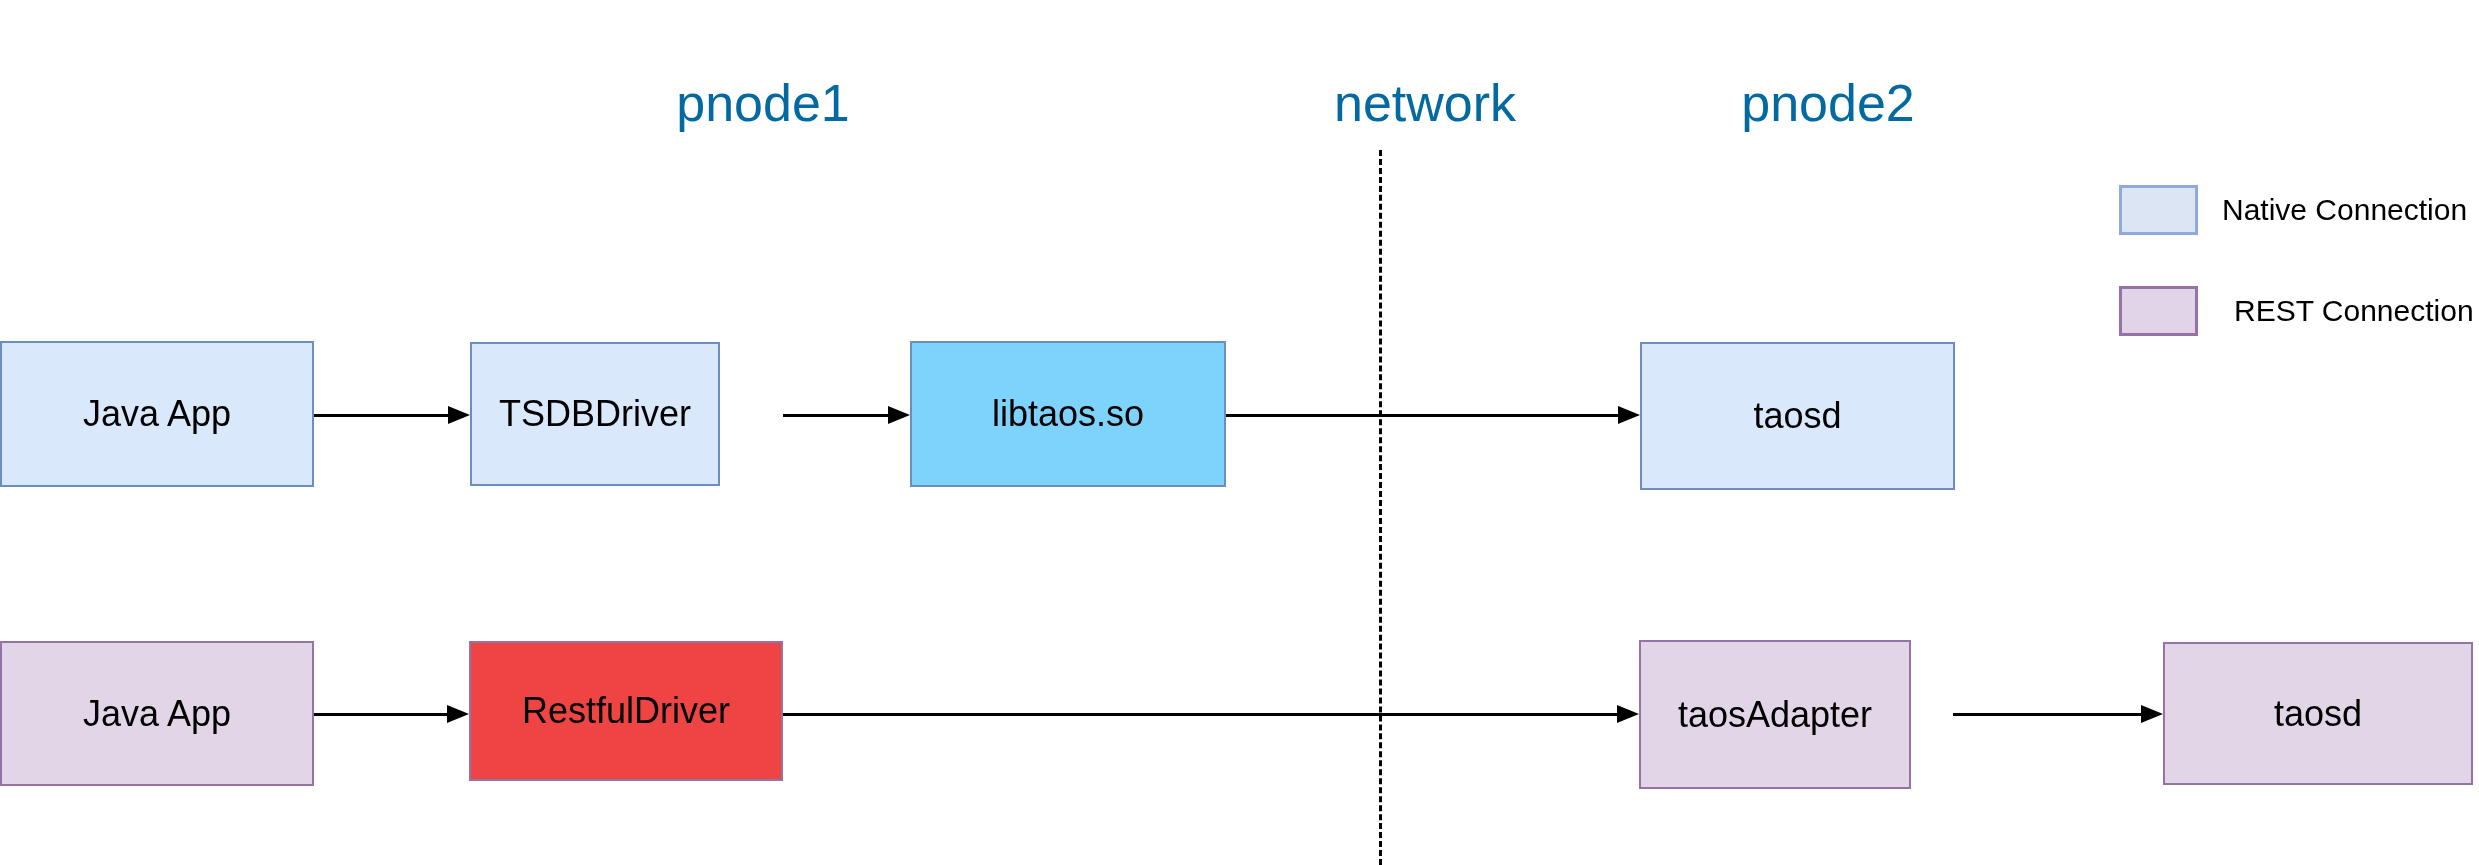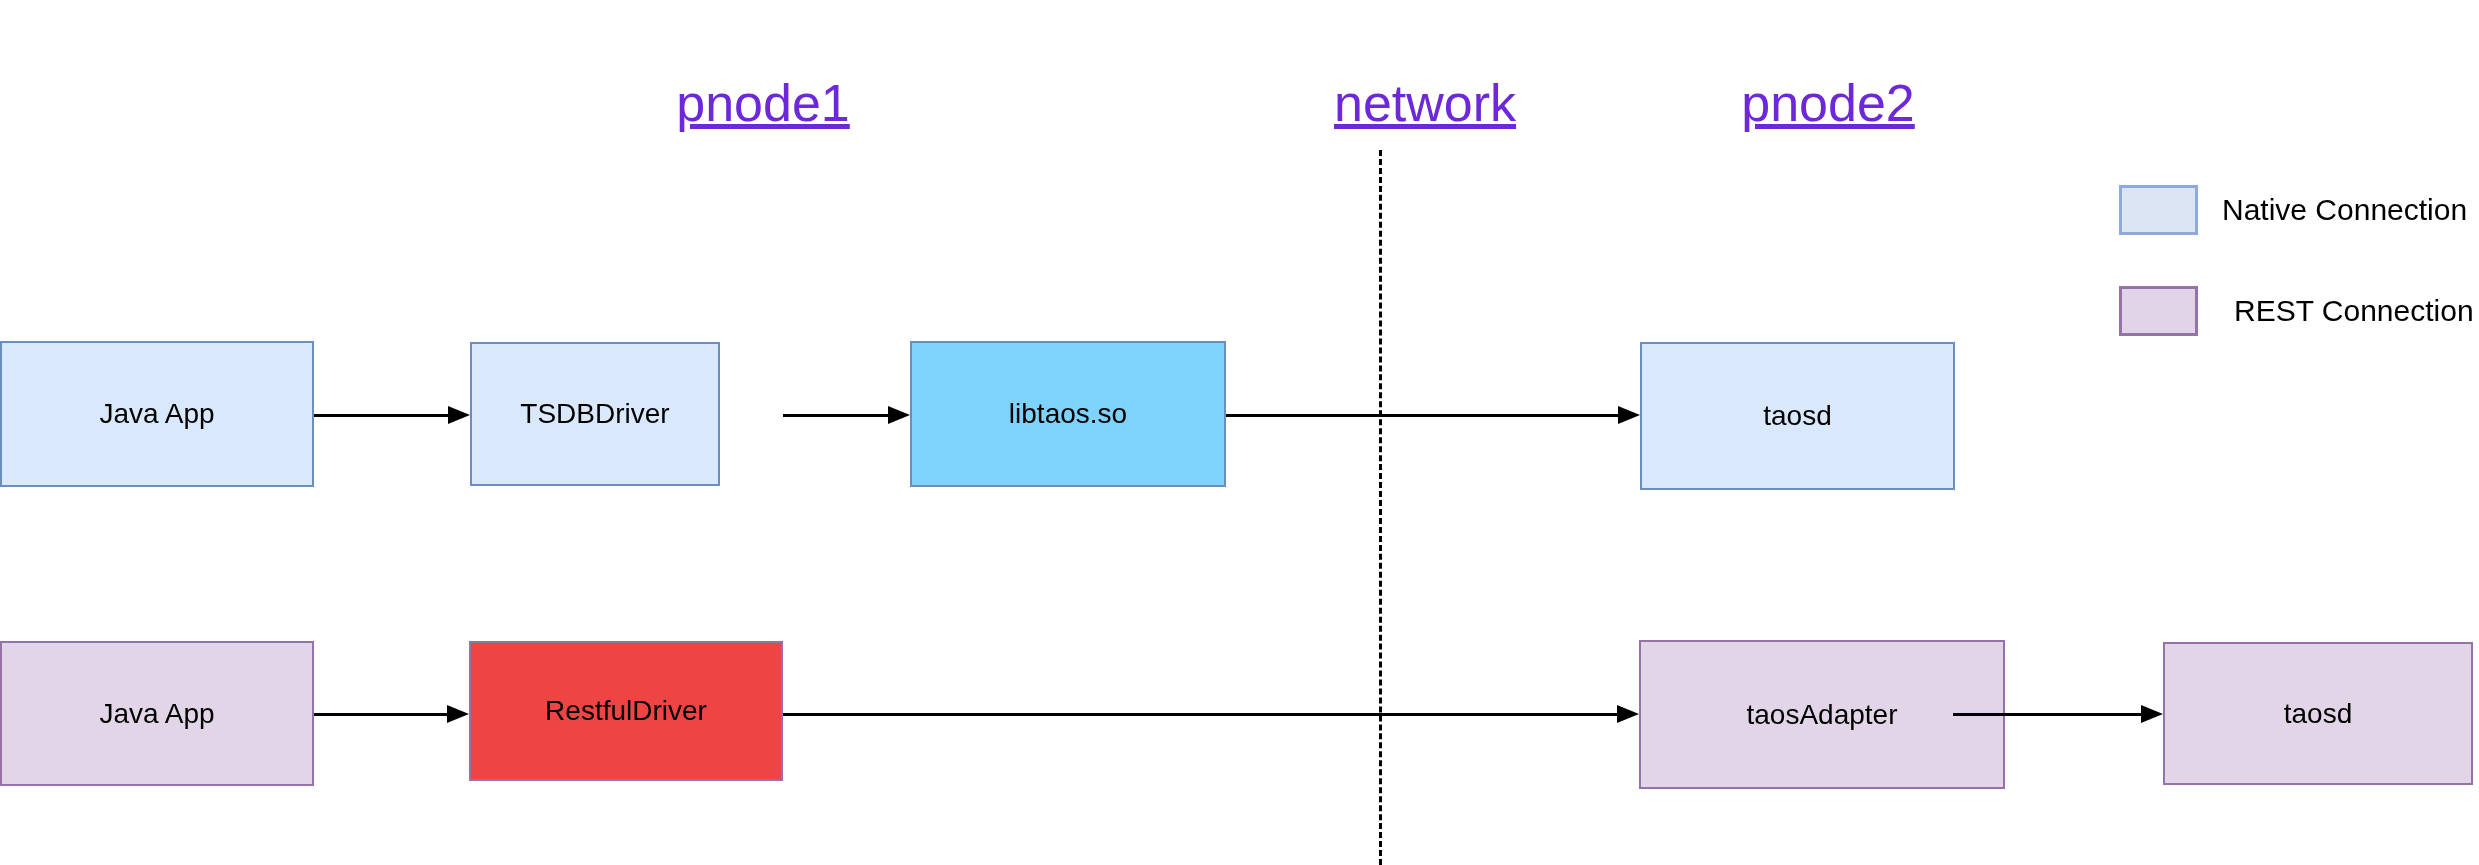--- a/index.html
+++ b/index.html
@@ -14,39 +14,38 @@
     overflow: hidden;
   }
 
   
   .hdr {
     position: absolute;
     transform: translateX(-50%);
     font-size: 52px;
     line-height: 62px;
     white-space: nowrap;
-    color: #6d28d9;
-    text-decoration: underline;
+    color: #0369a1;
   }
 
   
   .divider {
     position: absolute;
     width: 0;
     border-left: 3px dashed #000;
   }
 
   
   .node {
     position: absolute;
     border: 2px solid #000;
     display: flex;
     align-items: center;
     justify-content: center;
-    font-size: 28px;
+    font-size: 36px;
     white-space: nowrap;
   }
 
   
   .arrow { position: absolute; height: 0; }
   .arrow .shaft {
     position: absolute;
     left: 0; right: 18px; top: -1.5px;
     height: 3px;
     background: #000;
@@ -124,21 +123,21 @@
     <div class="shaft"></div>
     <div class="head"></div>
   </div>
 
   <div class="node" style="left: 0px; top: 641px; width: 314px; height: 145px; background-color: rgb(225, 213, 231); border-color: rgb(150, 115, 166);">
     <span>Java App</span>
   </div>
   <div class="node" style="left: 469px; top: 641px; width: 314px; height: 140px; background-color: #ef4444; border-color: rgb(150, 115, 166);">
     <span>RestfulDriver</span>
   </div>
-  <div class="node" style="left: 1639px; top: 640px; width: 366px; height: 149px; background-color: rgb(225, 213, 231); border-color: rgb(150, 115, 166);">
+  <div class="node" style="left: 1639px; top: 640px; width: 272px; height: 149px; background-color: rgb(225, 213, 231); border-color: rgb(150, 115, 166);">
     <span>taosAdapter</span>
   </div>
   <div class="node" style="left: 2163px; top: 642px; width: 310px; height: 143px; background-color: rgb(225, 213, 231); border-color: rgb(150, 115, 166);">
     <span>taosd</span>
   </div>
 
   <div class="arrow" style="left:314px;  top:714px; width:155px;">
     <div class="shaft"></div>
     <div class="head"></div>
   </div>

